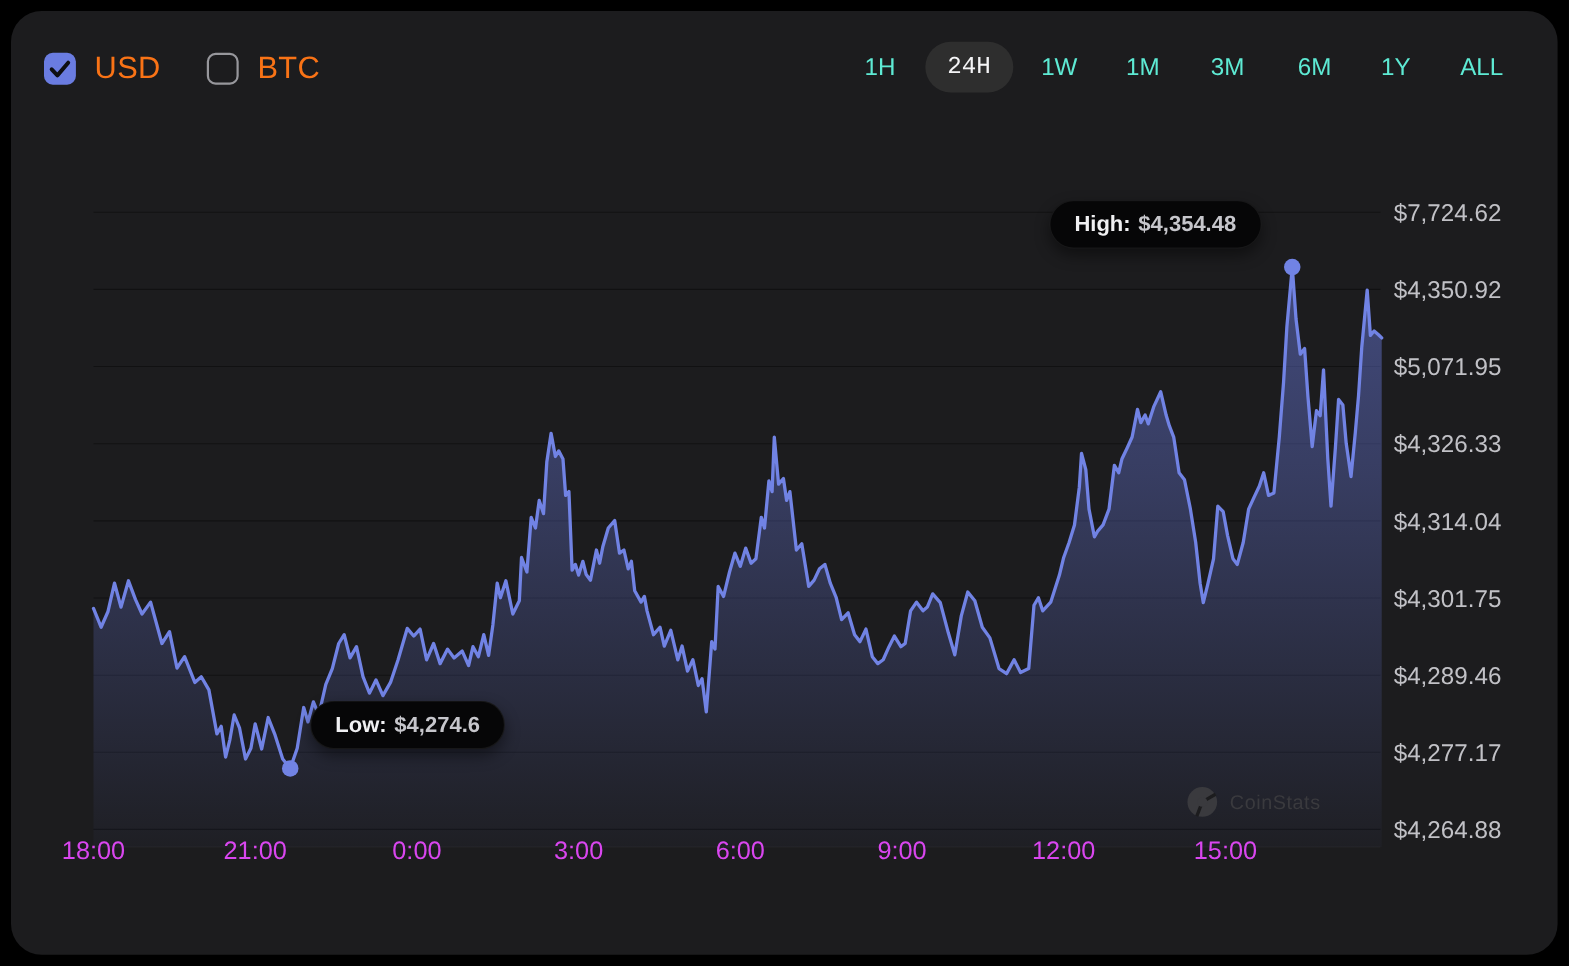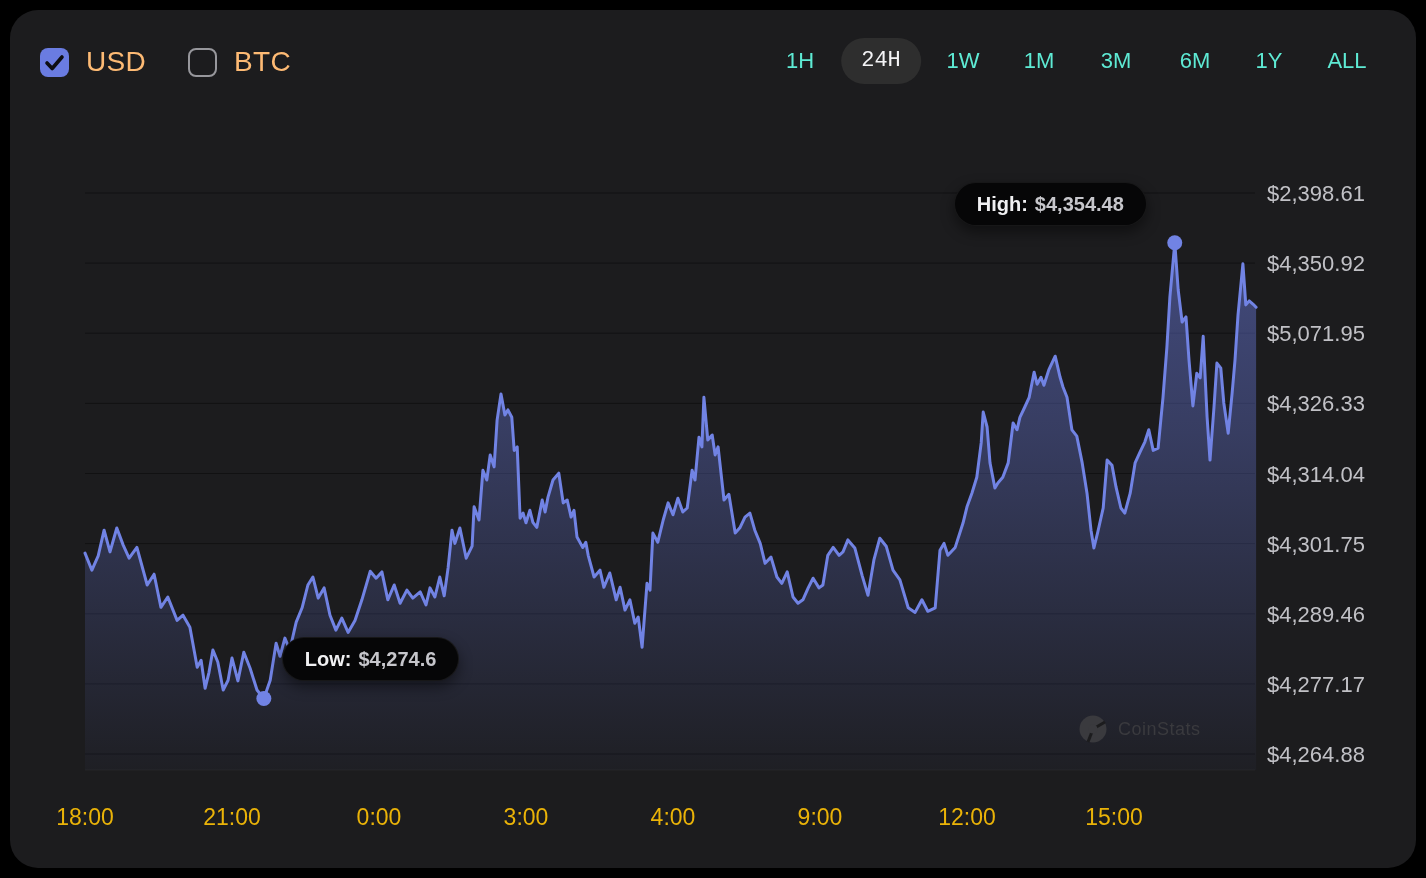--- a/index.html
+++ b/index.html
@@ -5,33 +5,33 @@
   html,body{margin:0;padding:0;background:#000;}
   .stage{position:relative;width:1426px;height:878px;background:#000;overflow:hidden;
          font-family:"Liberation Sans","DejaVu Sans",sans-serif;-webkit-font-smoothing:antialiased;}
   .card{position:absolute;left:10px;top:10px;right:10px;bottom:10px;background:#1c1c1e;border-radius:28px;}
   
   .toggle{position:absolute;top:46px;display:flex;align-items:center;gap:17px;cursor:pointer;}
   .toggle-usd{left:40px;}
   .toggle-btc{left:188px;}
   .cb{width:29px;height:29px;border-radius:8px;box-sizing:border-box;display:flex;align-items:center;justify-content:center;}
   .cb-empty{border:2px solid #97979c;background:transparent;}
-  .cb-label{font-size:28px;color:#fdba74;font-weight:500;letter-spacing:.3px;}
+  .cb-label{font-size:28px;color:#f97316;font-weight:500;letter-spacing:.3px;}
   
   .tab{position:absolute;top:38px;height:46px;line-height:46px;transform:translateX(-50%);
        font-size:22px;color:#5eead4;cursor:pointer;white-space:nowrap;font-weight:400;}
   .tab.selected{background:#2e2e2e;border-radius:23px;padding:0 20px;color:#f4f4f6;font-weight:500;font-family:Liberation Mono, monospace;}
   
   #chart{position:absolute;left:0;top:0;width:1426px;height:878px;}
   .grid{stroke:rgba(0,0,0,0.38);stroke-width:1;}
   .baseline{stroke:rgba(255,255,255,0.045);stroke-width:1;}
   .line{fill:none;stroke-width:3;stroke-linejoin:round;stroke-linecap:round;}
   
   .ylab{position:absolute;left:1267px;font-size:22px;color:#c1c1c6;white-space:nowrap;}
-  .xlab{position:absolute;top:804px;transform:translateX(-50%);font-size:23px;color:#eab308;white-space:nowrap;}
+  .xlab{position:absolute;top:760px;transform:translateX(-50%);font-size:23px;color:#d946ef;white-space:nowrap;}
   
   .tooltip{position:absolute;height:44px;line-height:42px;padding:0 22px;border-radius:22px;
            background:#060607;border:1px solid rgba(255,255,255,0.07);box-sizing:border-box;
            white-space:nowrap;font-size:20px;font-weight:700;box-shadow:0 6px 14px rgba(0,0,0,0.45);}
   .tt-label{color:#f0f0f2;}
   .tt-value{color:#c6c6cb;margin-left:7px;}
   
   .watermark{position:absolute;left:1078px;top:714px;display:flex;align-items:center;gap:10px;
              color:#3a3a3e;font-size:18px;font-weight:500;letter-spacing:.5px;}
 </style>
@@ -84,36 +84,36 @@
       <div class="tab selected" style="left: 881px;">24H</div>
       <div class="tab" style="left: 963px;">1W</div>
       <div class="tab" style="left: 1039px;">1M</div>
       <div class="tab" style="left: 1116px;">3M</div>
       <div class="tab" style="left: 1195px;">6M</div>
       <div class="tab" style="left: 1269px;">1Y</div>
       <div class="tab" style="left: 1347px;">ALL</div>
     </div>
 
   <div id="y-axis">
-      <div class="ylab" style="top: 181px;">$2,398.61</div>
+      <div class="ylab" style="top: 181px;">$7,724.62</div>
       <div class="ylab" style="top: 251.118px;">$4,350.92</div>
       <div class="ylab" style="top: 321.236px;">$5,071.95</div>
       <div class="ylab" style="top: 391.411px;">$4,326.33</div>
       <div class="ylab" style="top: 461.529px;">$4,314.04</div>
       <div class="ylab" style="top: 531.646px;">$4,301.75</div>
       <div class="ylab" style="top: 601.764px;">$4,289.46</div>
       <div class="ylab" style="top: 671.882px;">$4,277.17</div>
       <div class="ylab" style="top: 742px;">$4,264.88</div>
     </div>
   <div id="x-axis">
       <div class="xlab" style="left: 85px;">18:00</div>
       <div class="xlab" style="left: 232px;">21:00</div>
       <div class="xlab" style="left: 379px;">0:00</div>
       <div class="xlab" style="left: 526px;">3:00</div>
-      <div class="xlab" style="left: 673px;">4:00</div>
+      <div class="xlab" style="left: 673px;">6:00</div>
       <div class="xlab" style="left: 820px;">9:00</div>
       <div class="xlab" style="left: 967px;">12:00</div>
       <div class="xlab" style="left: 1114px;">15:00</div>
     </div>
 
   <div class="tooltip" id="tt-high" style="left: 953.76px; top: 181.807px;">
     <span class="tt-label">High:</span><span class="tt-value">$4,354.48</span>
   </div>
   <div class="tooltip" id="tt-low" style="left: 281.85px; top: 636.545px;">
     <span class="tt-label">Low:</span><span class="tt-value">$4,274.6</span>

